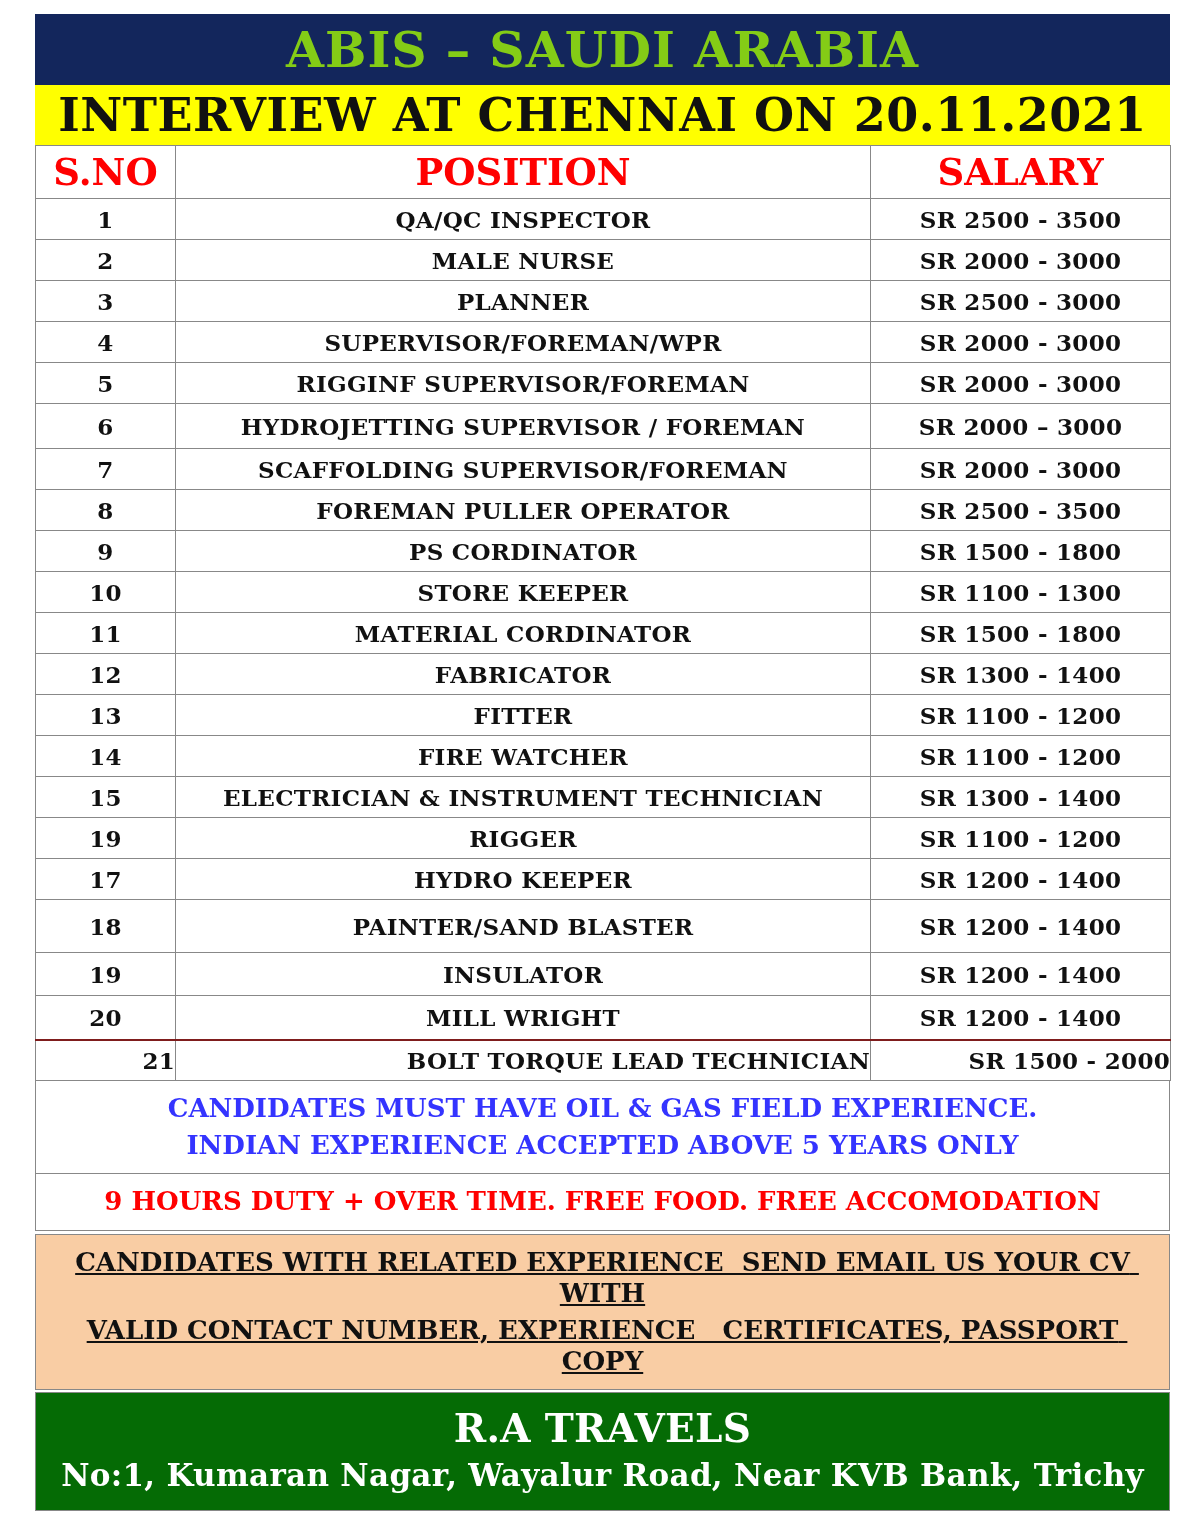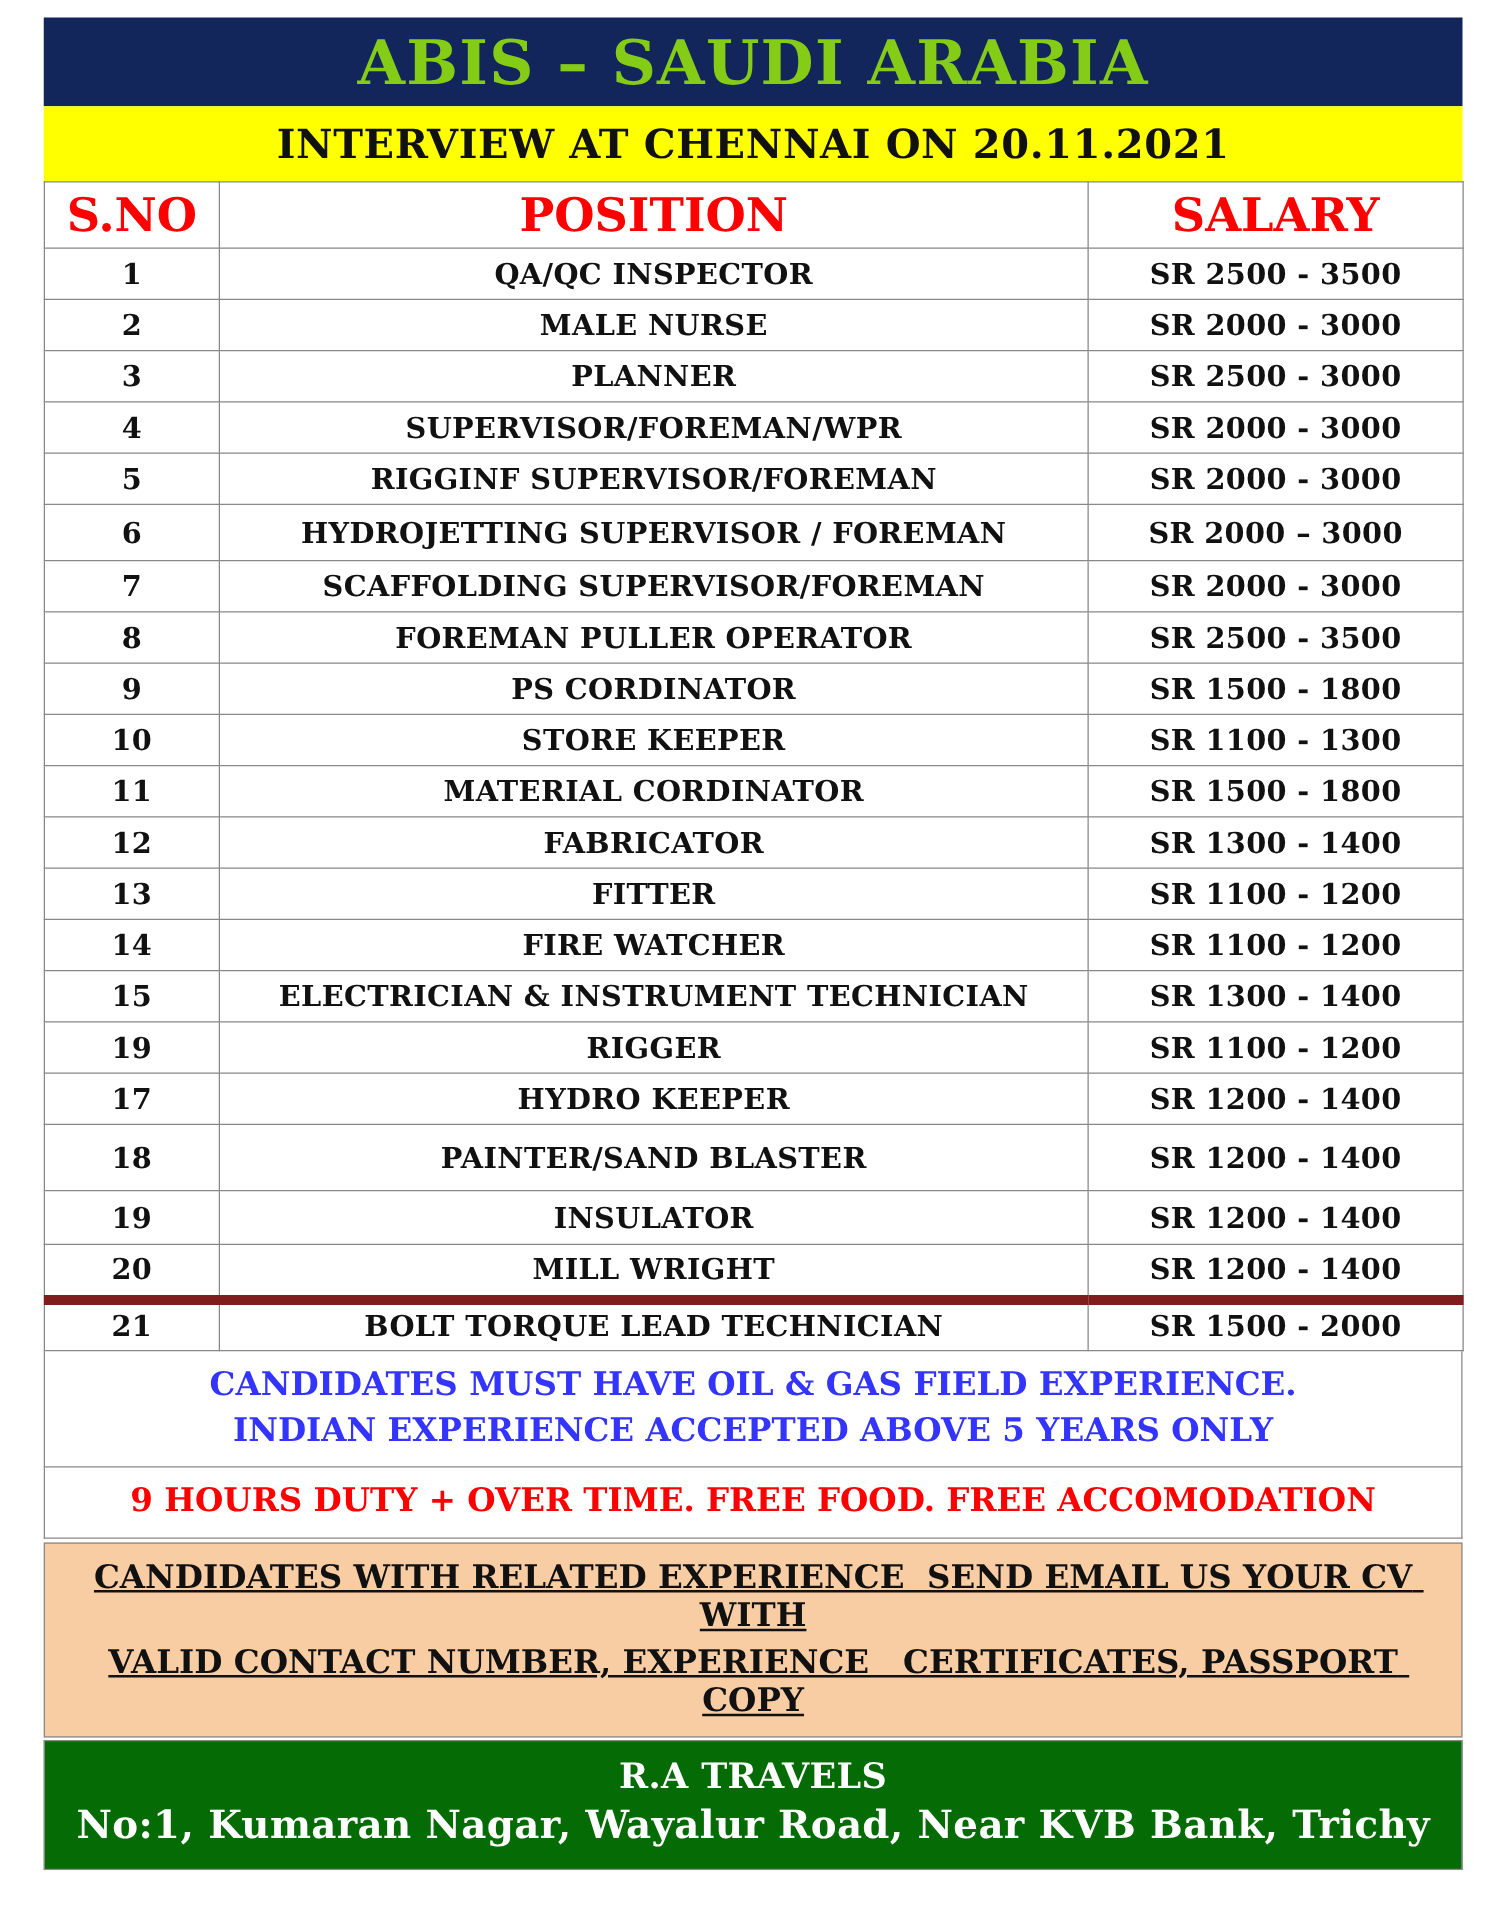--- a/index.html
+++ b/index.html
@@ -36,21 +36,21 @@
     font-size: 49px;
     letter-spacing: 1px;
   }
   .subtitle-bar {
     background: var(--yellow);
     height: 60px;
     display: flex;
     align-items: center;
     justify-content: center;
     color: var(--ink);
-    font-size: 32px;
+    font-size: 46px;
     letter-spacing: 0.5px;
   }
   table.jobs {
     width: 100%;
     border-collapse: collapse;
     table-layout: fixed;
   }
   table.jobs col.c-sno    { width: 140px; }
   table.jobs col.c-pos    { width: 695px; }
   table.jobs col.c-salary { width: 300px; }
@@ -68,21 +68,21 @@
   }
   table.jobs tbody td {
     height: 41px;
     font-size: 23px;
     letter-spacing: 0.3px;
   }
   table.jobs tbody tr:nth-child(6)  td { height: 45px; }
   table.jobs tbody tr:nth-child(18) td { height: 53px; }
   table.jobs tbody tr:nth-child(19) td { height: 43px; }
   table.jobs tbody tr:nth-child(20) td { height: 44px; }
-  table.jobs tbody tr:nth-child(21) td { border-top: 8px solid #7f1d1d; }
+  table.jobs tbody tr:nth-child(21) td { border-top: 2px solid #7f1d1d; text-align: right; }
   .note-box {
     border: 1px solid var(--line);
     border-top: none;
     text-align: center;
     padding: 9px 6px;
   }
   .note-box .note-line {
     font-size: 26px;
     line-height: 1.2;
     padding: 3px 0;
@@ -104,21 +104,21 @@
     color: #ffffff;
     text-align: center;
     padding: 10px 4px 14px 4px;
   }
   .footer .f-line {
     font-size: 30px;
     line-height: 1.32;
     letter-spacing: 0.3px;
     white-space: nowrap;
   }
-  .footer .f-company { font-size: 28px; }
+  .footer .f-company { font-size: 39px; }
   .footer .f-address { font-size: 31px; }
 </style>
 </head>
 <body>
 
 <div class="poster">
 
   <div class="title-bar">
     <span>ABIS – SAUDI ARABIA</span>
   </div>

